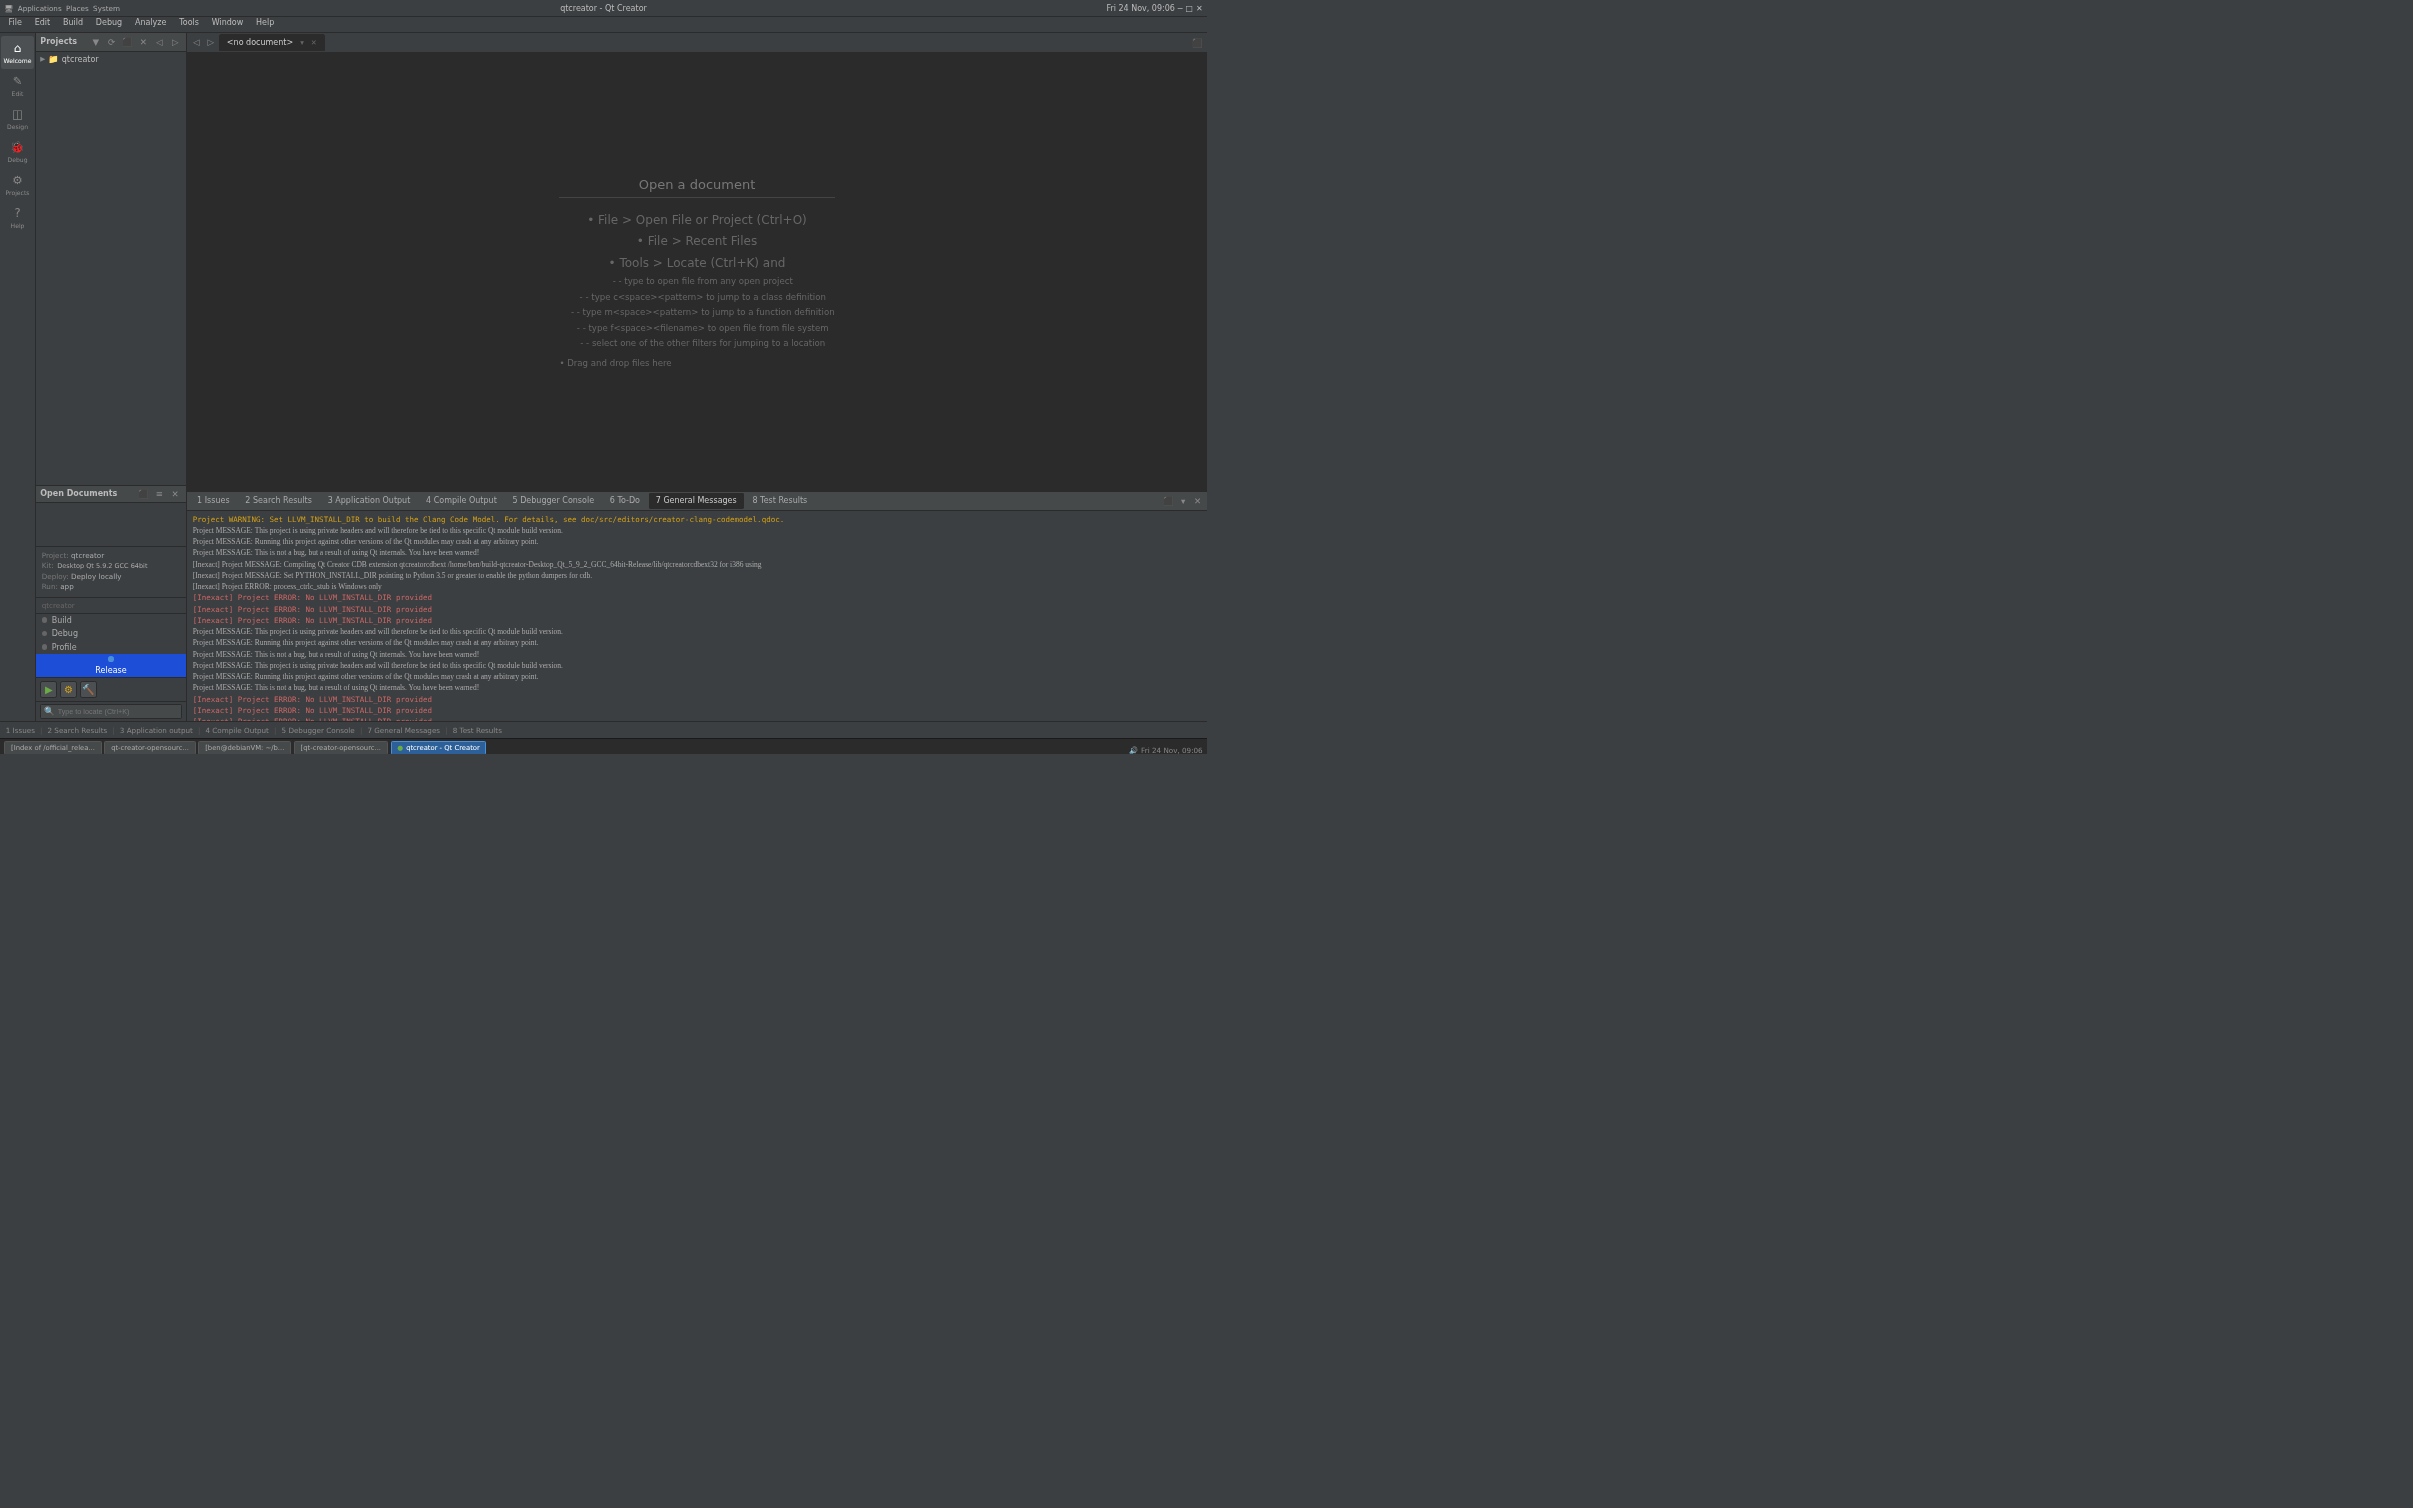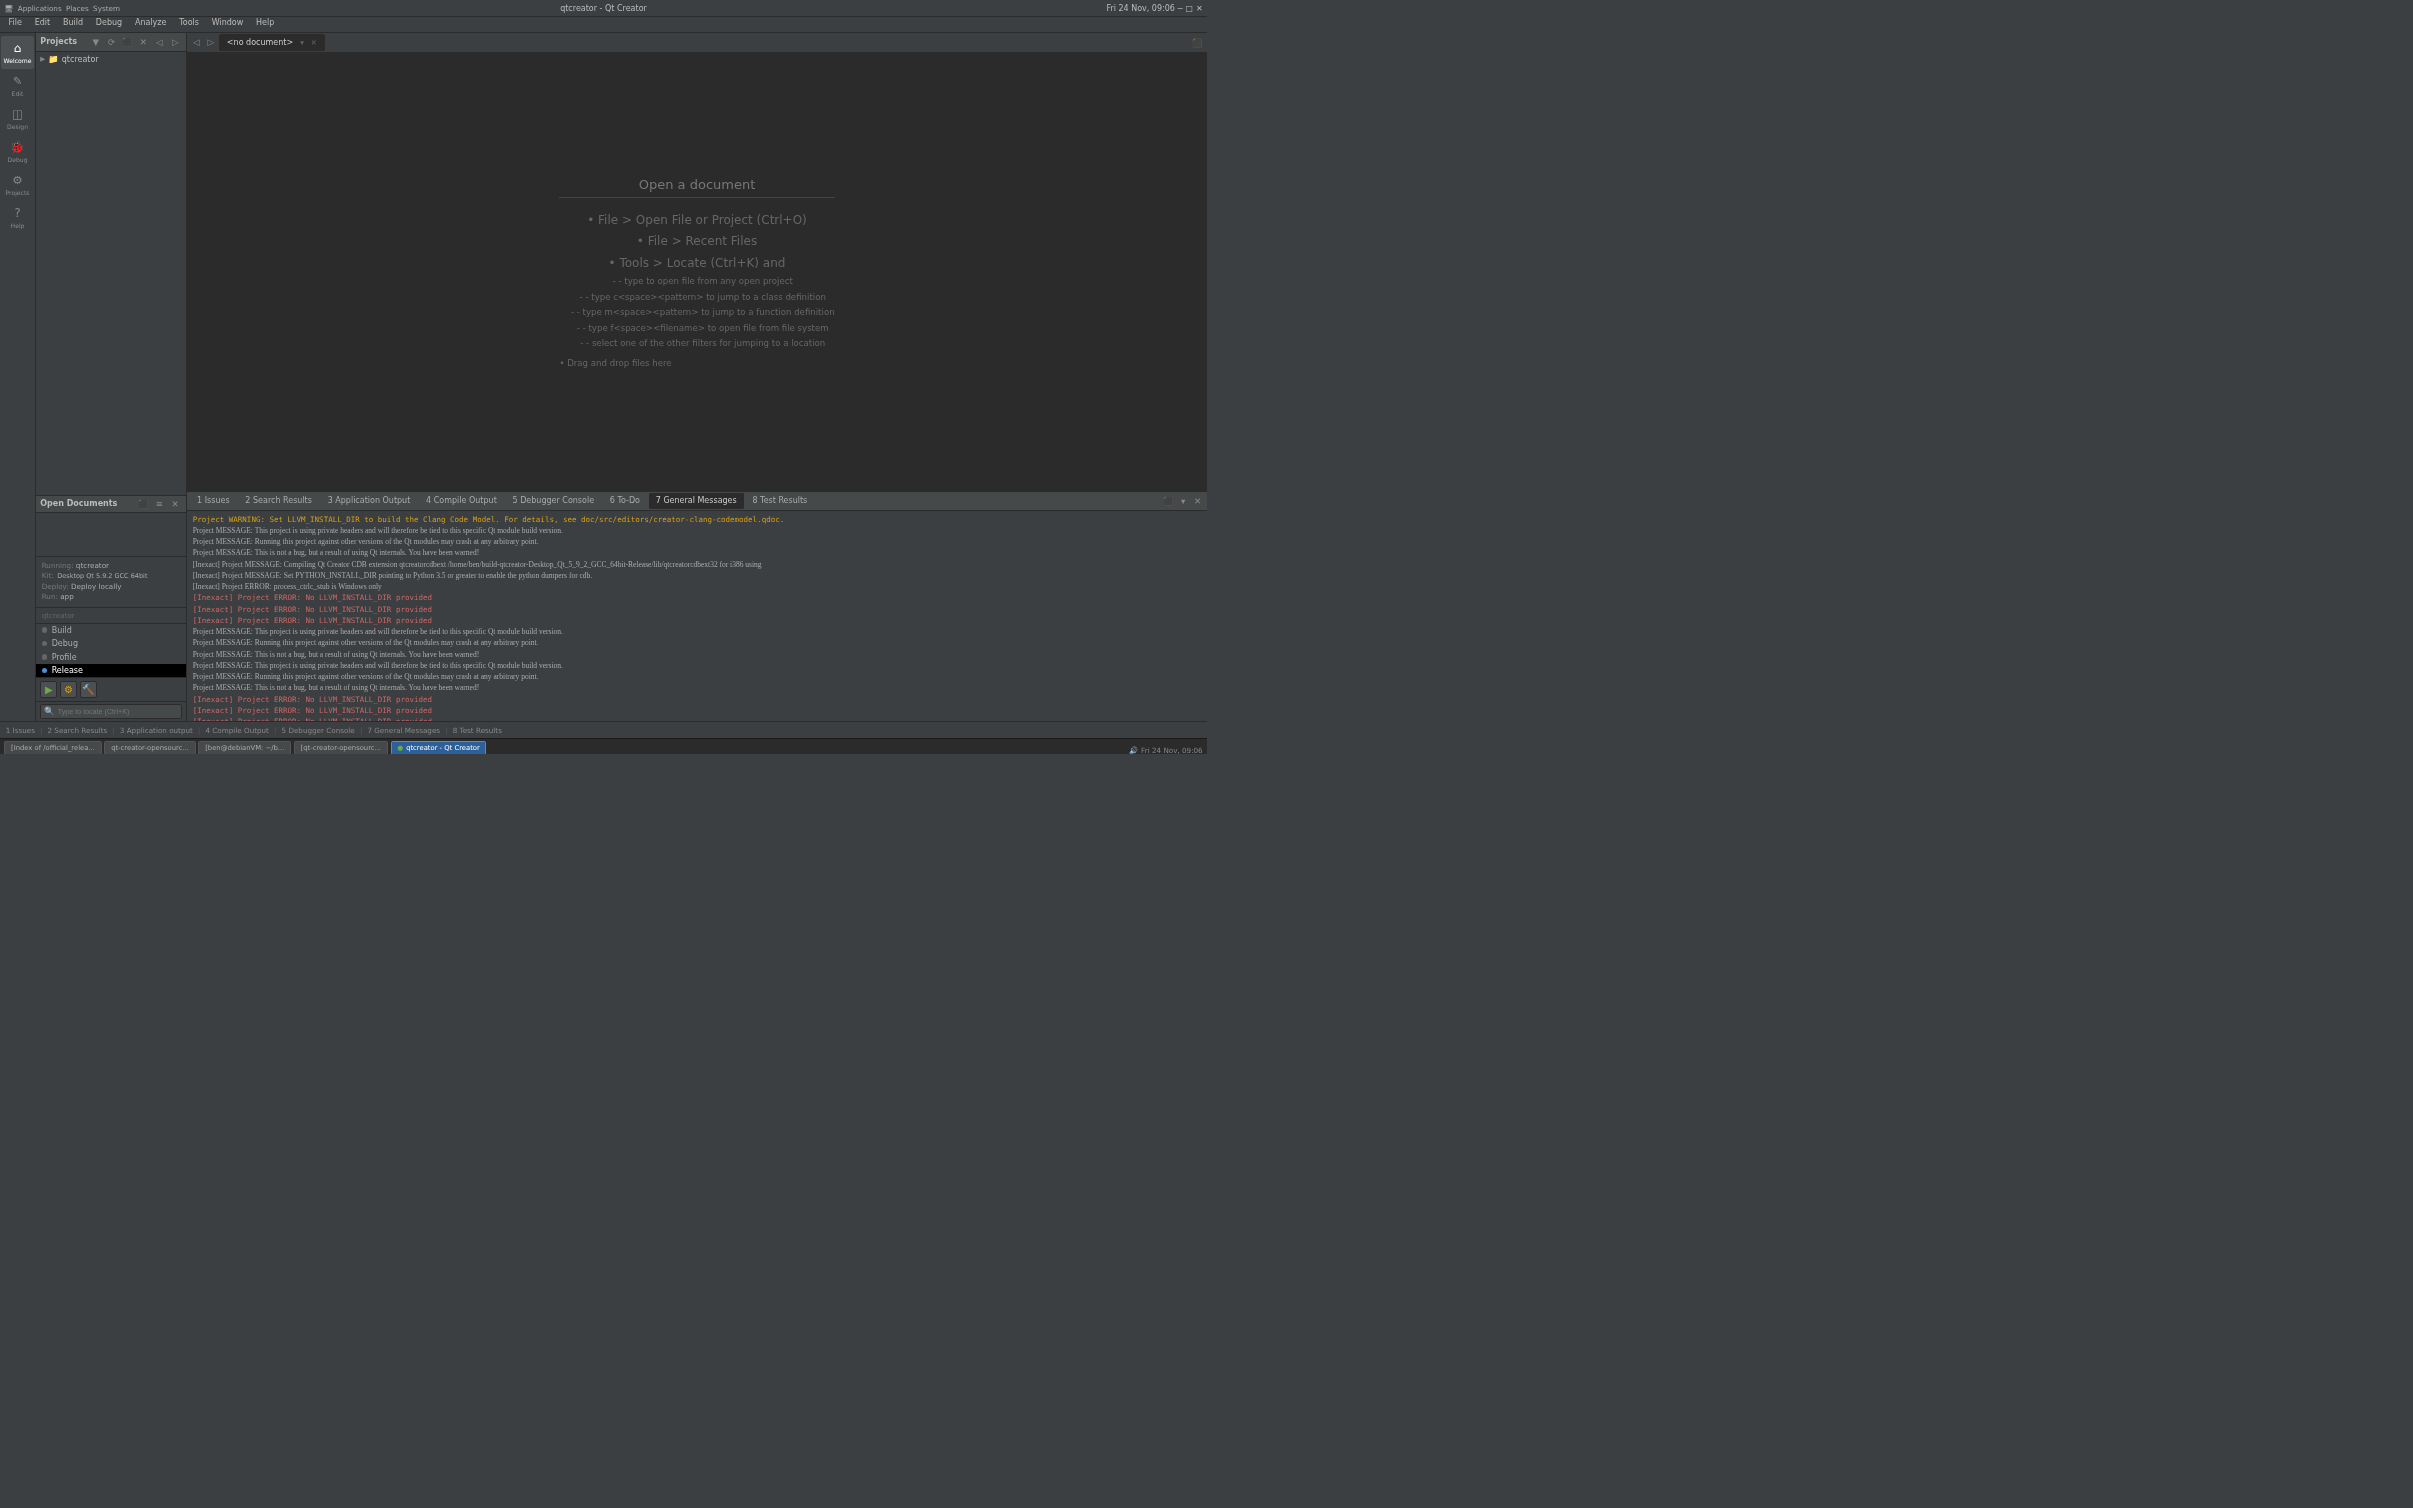--- a/index.html
+++ b/index.html
@@ -189,21 +189,21 @@
     }
     .build-mode-item {
       display: flex;
       align-items: center;
       padding: 2.2px 5.7px;
       cursor: pointer;
       font-size: 8px;
       color: #aaa;
       gap: 4.3px;
     }
-    .build-mode-item.active { background: #000000; color: white; }
+    .build-mode-item.active { background: #1d4ed8; color: white; flex-direction: column; }
     .build-mode-dot {
       width: 5.7px; height: 5.7px;
       border-radius: 50%;
       background: #666;
     }
 
     
     #action-buttons {
       border-top: 0.7px solid #2b2b2b;
       padding: 2.9px 4.3px;
@@ -523,21 +523,21 @@
         <span class="panel-header-title">Open Documents</span>
         <span class="panel-icon-btn">⬛</span>
         <span class="panel-icon-btn">≡</span>
         <span class="panel-icon-btn">✕</span>
       </div>
       <div style="height: 43px;"></div>
     </div>
 
     <div id="build-config">
       <div class="build-config-row">
-        <span class="label">Running:</span>
+        <span class="label">Project:</span>
         <span class="value">qtcreator</span>
       </div>
       <div class="build-config-row">
         <span class="label">Kit:</span>
         <span class="value kit-name">Desktop Qt 5.9.2 GCC 64bit</span>
       </div>
       <div class="build-config-row">
         <span class="label">Deploy:</span>
         <span class="value">Deploy locally</span>
       </div>

